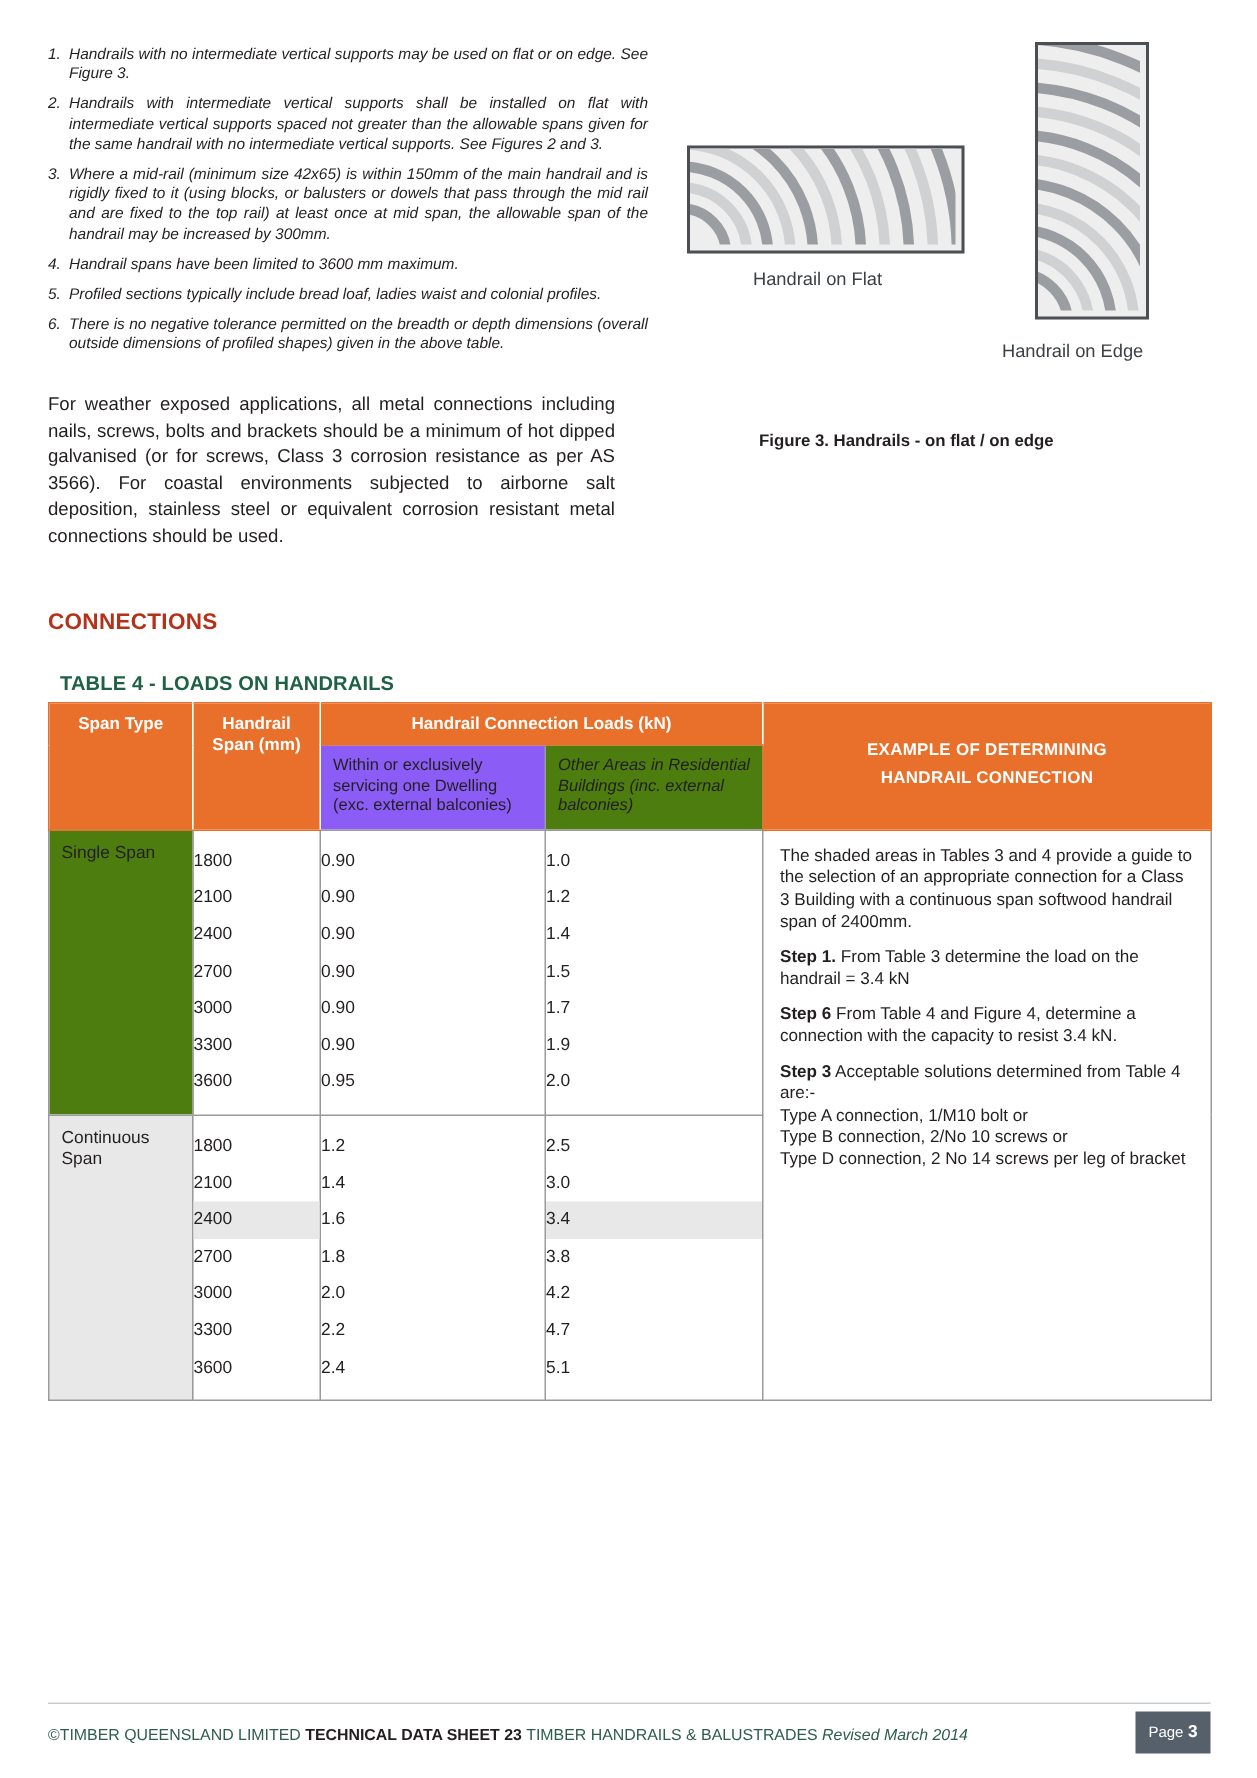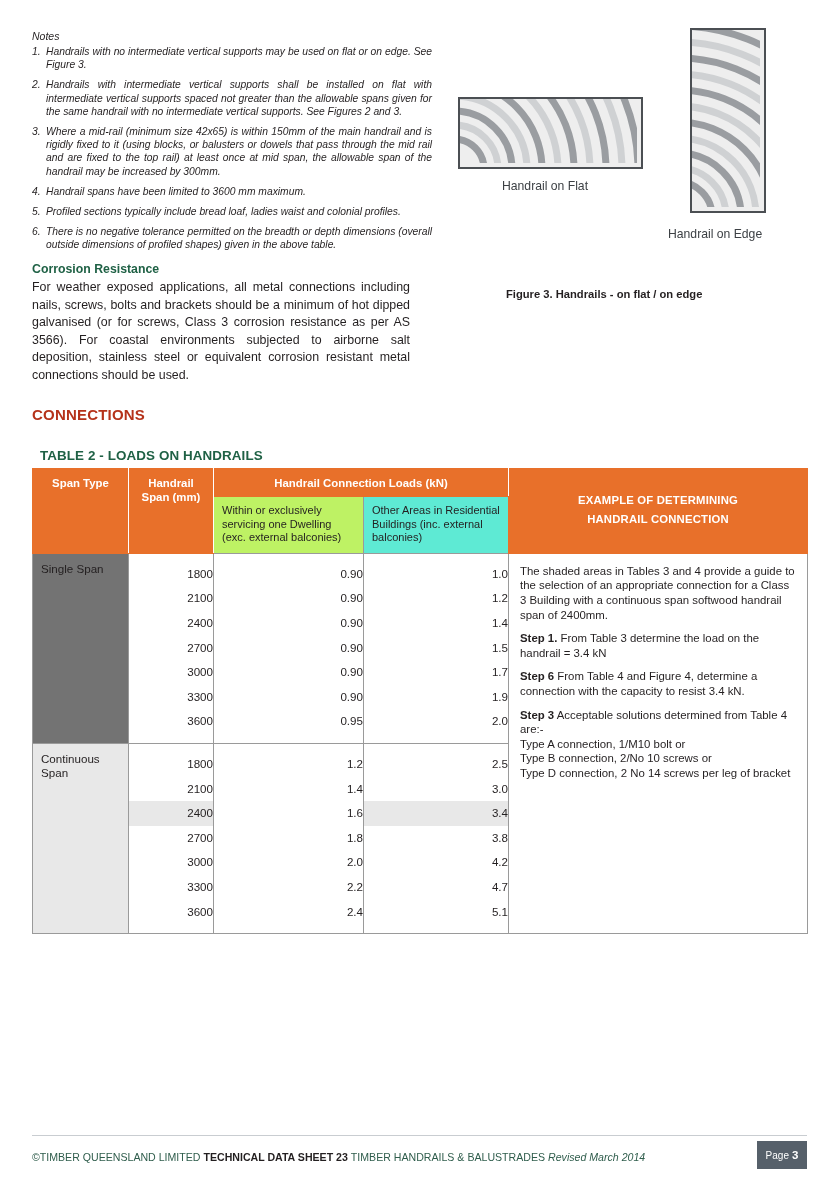--- a/index.html
+++ b/index.html
@@ -165,41 +165,41 @@
   .hdr-top-pad { padding: 7px 4px 6px 4px !important; font-size: 11.4px; line-height: 14px; }
   .hdr-span-title { padding: 7px 4px 0 4px !important; font-size: 11.4px; line-height: 14px; }
   .sub-hdr {
     font-weight: normal;
     color: #231f20;
     text-align: left;
     font-size: 11px;
     line-height: 13.6px;
     padding: 7px 6px 8px 8px !important;
   }
-  .sub-hdr.white-bg { background: #bef264; }
-  .sub-hdr.gray-bg { background: #5eead4; }
+  .sub-hdr.white-bg { background: #8b5cf6; }
+  .sub-hdr.gray-bg { background: #4d7c0f; font-style: italic; }
   .example-hdr {
     padding: 22px 10px 10px 10px !important;
     text-align: center;
     font-size: 11.3px;
     line-height: 19px;
     font-weight: bold;
     letter-spacing: 0.2px;
   }
 
   .group-label {
     padding: 8px 0 0 8px !important;
     font-size: 11.6px;
     line-height: 14.5px;
     text-align: left;
-    background: #737373;
+    background: #4d7c0f;
   }
   .group-label.shaded { background: #e8e8e8; }
   .num-cell {
-    text-align: right;
+    text-align: left;
     padding: 8px 0 8px 0 !important;
     font-size: 11.6px;
   }
   .stack {
     display: flex;
     flex-direction: column;
   }
   .stack > div {
     height: 24.6px;
     line-height: 24.6px;
@@ -248,21 +248,20 @@
     display: flex;
     align-items: center;
     justify-content: center;
   }
   #page-badge .pg-num { font-weight: bold; font-size: 11.5px; margin-left: 3px; }
 </style>
 </head>
 <body>
 
 <div id="notes-block">
-  <div class="notes-title">Notes</div>
 
   <div class="note-item">
     <span class="note-num">1.</span>
     <span class="note-text">Handrails with no intermediate vertical supports may be used on flat or on edge. See Figure 3.</span>
   </div>
   <div class="note-item">
     <span class="note-num">2.</span>
     <span class="note-text">Handrails with intermediate vertical supports shall be installed on flat with intermediate vertical supports spaced not greater than the allowable spans given for the same handrail with no intermediate vertical supports. See Figures 2 and 3.</span>
   </div>
   <div class="note-item">
@@ -277,21 +276,20 @@
     <span class="note-num">5.</span>
     <span class="note-text">Profiled sections typically include bread loaf, ladies waist and colonial profiles.</span>
   </div>
   <div class="note-item">
     <span class="note-num">6.</span>
     <span class="note-text">There is no negative tolerance permitted on the breadth or depth dimensions (overall outside dimensions of profiled shapes) given in the above table.</span>
   </div>
 </div>
 
 <div id="corrosion-block">
-  <div class="corrosion-heading">Corrosion Resistance</div>
   <div class="corrosion-body">For weather exposed applications, all metal connections including nails, screws, bolts and brackets should be a minimum of hot dipped galvanised (or for screws, Class 3 corrosion resistance as per AS 3566). For coastal environments subjected to airborne salt deposition, stainless steel or equivalent corrosion resistant metal connections should be used.</div>
 </div>
 
 <div id="figure-block">
 
   <div class="rail-flat">
     <svg width="177" height="64" viewBox="0 0 177 64">
       <rect x="0" y="0" width="177" height="64" fill="#eeeeee"></rect>
       <g fill="none" stroke="#9a9da1" stroke-width="7">
         <circle cx="-6" cy="70" r="30"></circle>
@@ -331,21 +329,21 @@
       </g>
     </svg>
   </div>
 
   <div class="fig-label" id="label-flat">Handrail on Flat</div>
   <div class="fig-label" id="label-edge">Handrail on Edge</div>
   <div class="fig-caption">Figure 3. Handrails - on flat / on edge</div>
 </div>
 
 <div id="connections-heading">CONNECTIONS</div>
-<div id="table3-heading">TABLE 2 - LOADS ON HANDRAILS</div>
+<div id="table3-heading">TABLE 4 - LOADS ON HANDRAILS</div>
 
 <table id="table3">
   <colgroup>
     <col style="width:96px">
     <col style="width:85px">
     <col style="width:150px">
     <col style="width:145px">
     <col style="width:299px">
   </colgroup>
   <tbody>

